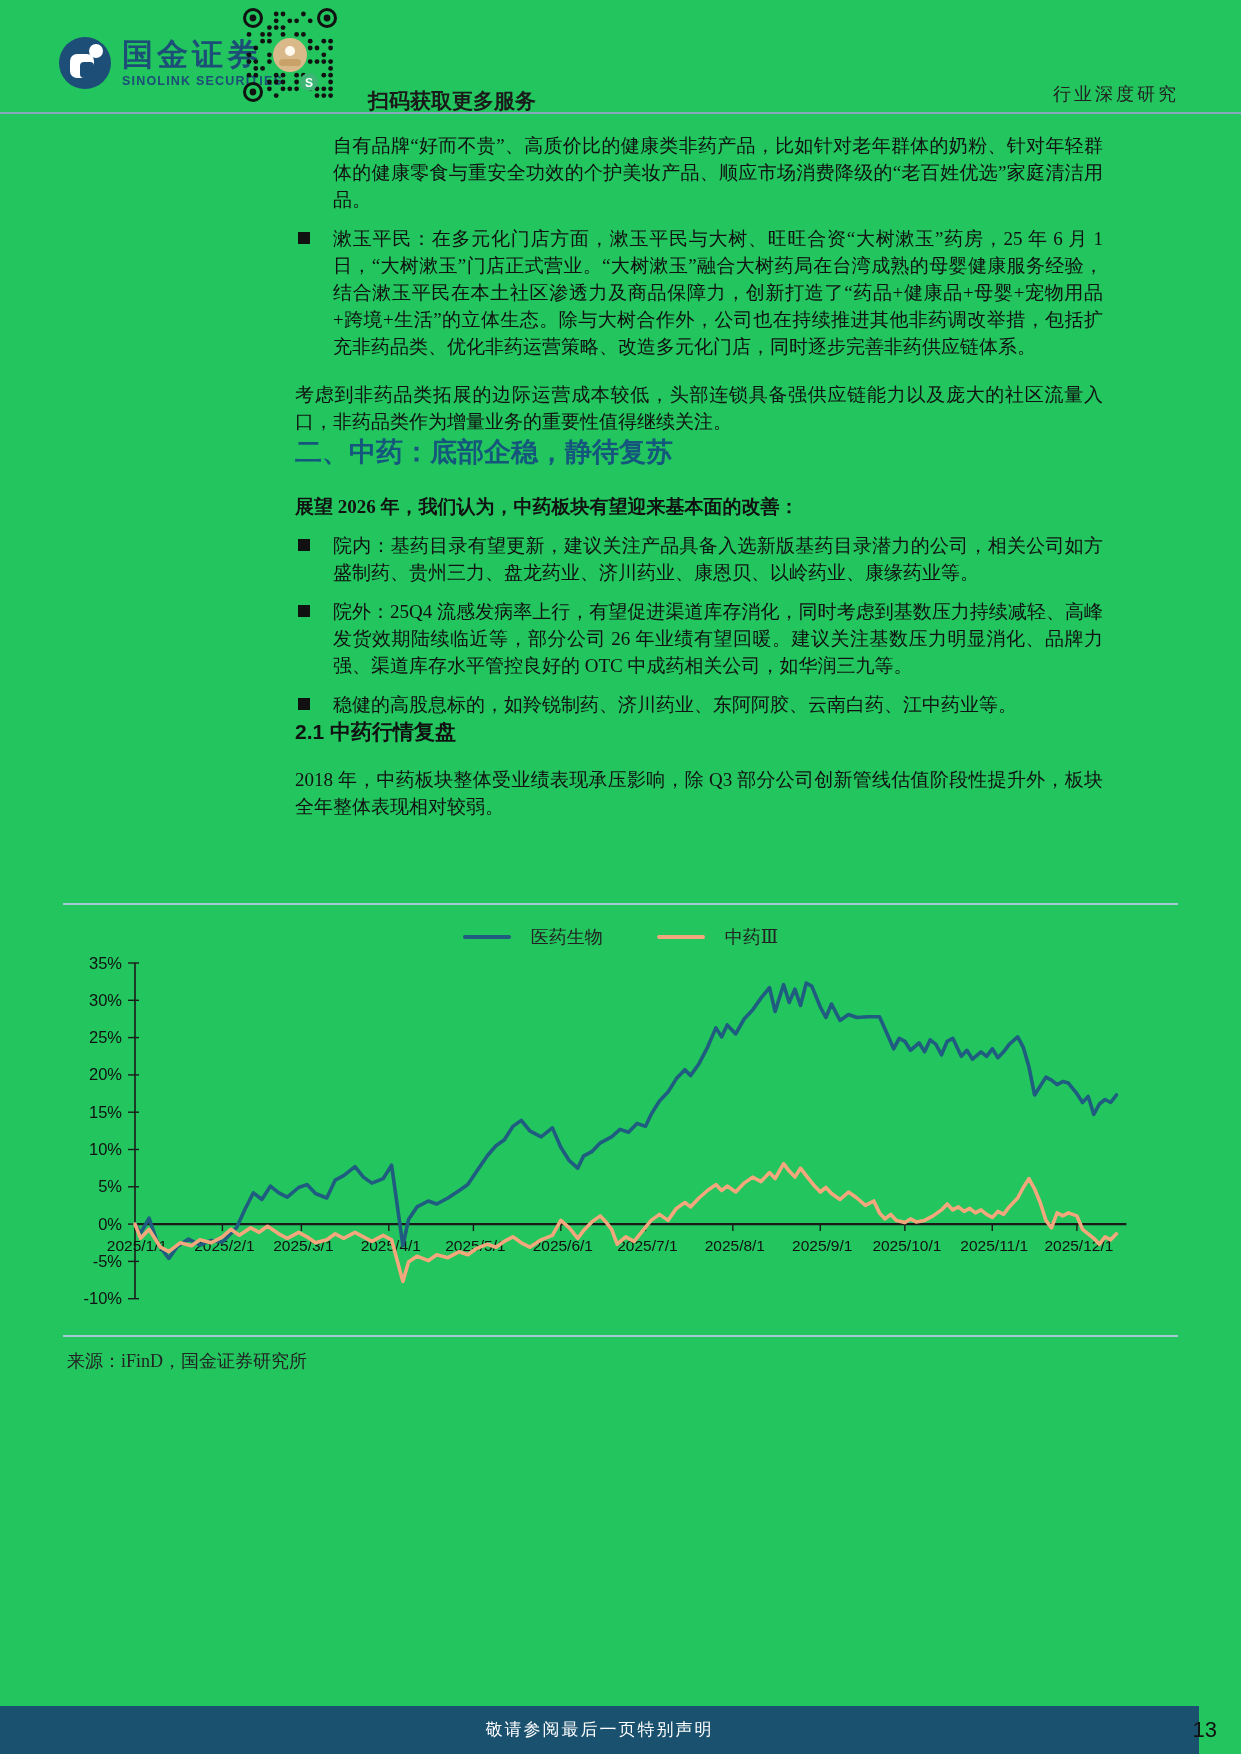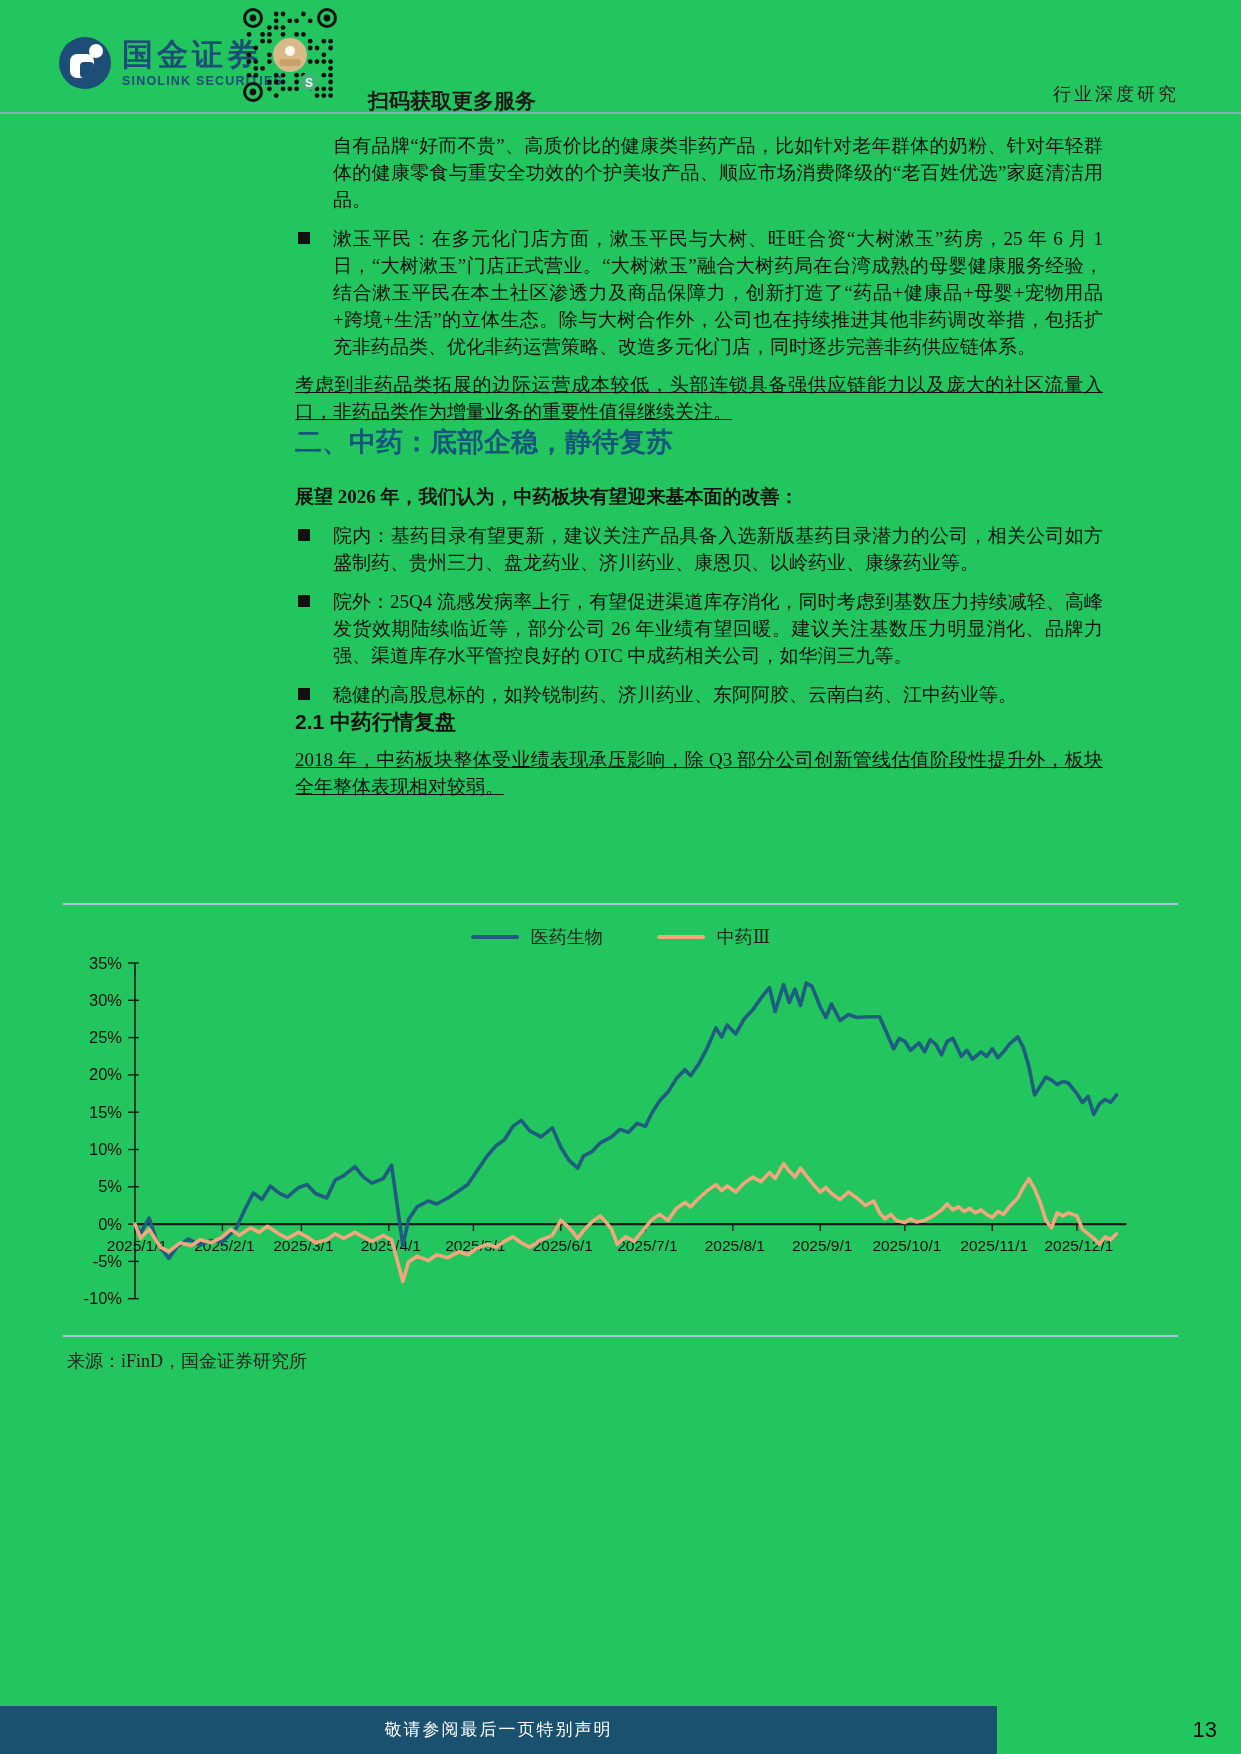--- a/index.html
+++ b/index.html
@@ -13,39 +13,39 @@
   .logo-cn{font-family:"Liberation Sans",sans-serif;font-weight:bold;font-size:31px;color:#1c4e78;letter-spacing:4px;}
   .logo-en{font-family:"Liberation Sans",sans-serif;font-weight:bold;font-size:12.5px;color:#1c4e78;letter-spacing:1.2px;margin-top:5px;}
   .qr{position:absolute;left:243px;top:8px;width:94px;height:94px;}
   .qr-caption{position:absolute;left:368px;top:60px;font-family:"Liberation Sans",sans-serif;
               font-weight:bold;font-size:21px;color:#1a1a1a;margin-top:27px;}
   .report-type{position:absolute;right:62px;top:82px;font-size:18px;color:#222;letter-spacing:3px;}
   
   .content{position:absolute;top:112px;left:295px;width:808px;font-size:19px;line-height:27px;text-align:justify;}
   .p{margin:0;}
   .p-indent{margin-left:38px;}
-  .mt20{margin-top:20px;} .mt14{margin-top:11px;text-decoration:underline;} .mt12{margin-top:12px;} .mt16{margin-top:24px;font-weight:bold;} .mt18{margin-top:18px;}
+  .mt20{margin-top:20px;} .mt14{margin-top:21px;} .mt12{margin-top:12px;} .mt16{margin-top:24px;font-weight:bold;} .mt18{margin-top:18px;}
   .bullet{position:relative;padding-left:38px;}
   .bullet .sq{position:absolute;left:3px;top:7px;width:12px;height:12px;background:#111;}
   .section-title{font-family:"Liberation Sans",sans-serif;font-weight:bold;font-size:27px;
                  color:#15567d;margin:0;line-height:34px;}
   .subsection-title{font-family:"Liberation Sans",sans-serif;font-weight:bold;font-size:21px;color:#111;margin:0;line-height:27px;}
   
   .figure{position:absolute;top:891px;left:63px;width:1115px;}
   .fig-caption{font-size:20px;font-weight:bold;font-style:italic;color:#111;margin:0;}
   .fig-line{border:none;border-top:2px solid #a9c6d6;margin:12px 0 0 0;}
   .legend{display:flex;justify-content:center;gap:54px;margin-top:20px;
           font-size:18px;color:#222;}
-  .legend-item{display:flex;align-items:center;gap:12px;}
+  .legend-item{display:flex;align-items:center;gap:20px;}
   .legend-swatch{display:inline-block;width:48px;height:4px;border-radius:2px;}
   .chart-wrap{margin-top:2px;}
   .src-note{font-size:18px;color:#222;margin:12px 0 0 4px;}
   
   .footer{position:absolute;left:0;bottom:0;width:100%;height:48px;}
-  .footer-bar{position:absolute;left:0;top:0;width:997px;height:48px;background:#1a516f;}
+  .footer-bar{position:absolute;left:0;top:0;width:1199px;height:48px;background:#1a516f;}
   .footer-text{width:100%;text-align:center;color:#fff;font-size:17px;line-height:48px;letter-spacing:2px;}
   .page-num{position:absolute;right:24px;top:0;color:#111;font-family:"Liberation Sans",sans-serif;
             font-size:22px;line-height:48px;}
 </style>
 </head>
 <body>
 
 <div class="page">
 
   <div class="header">

